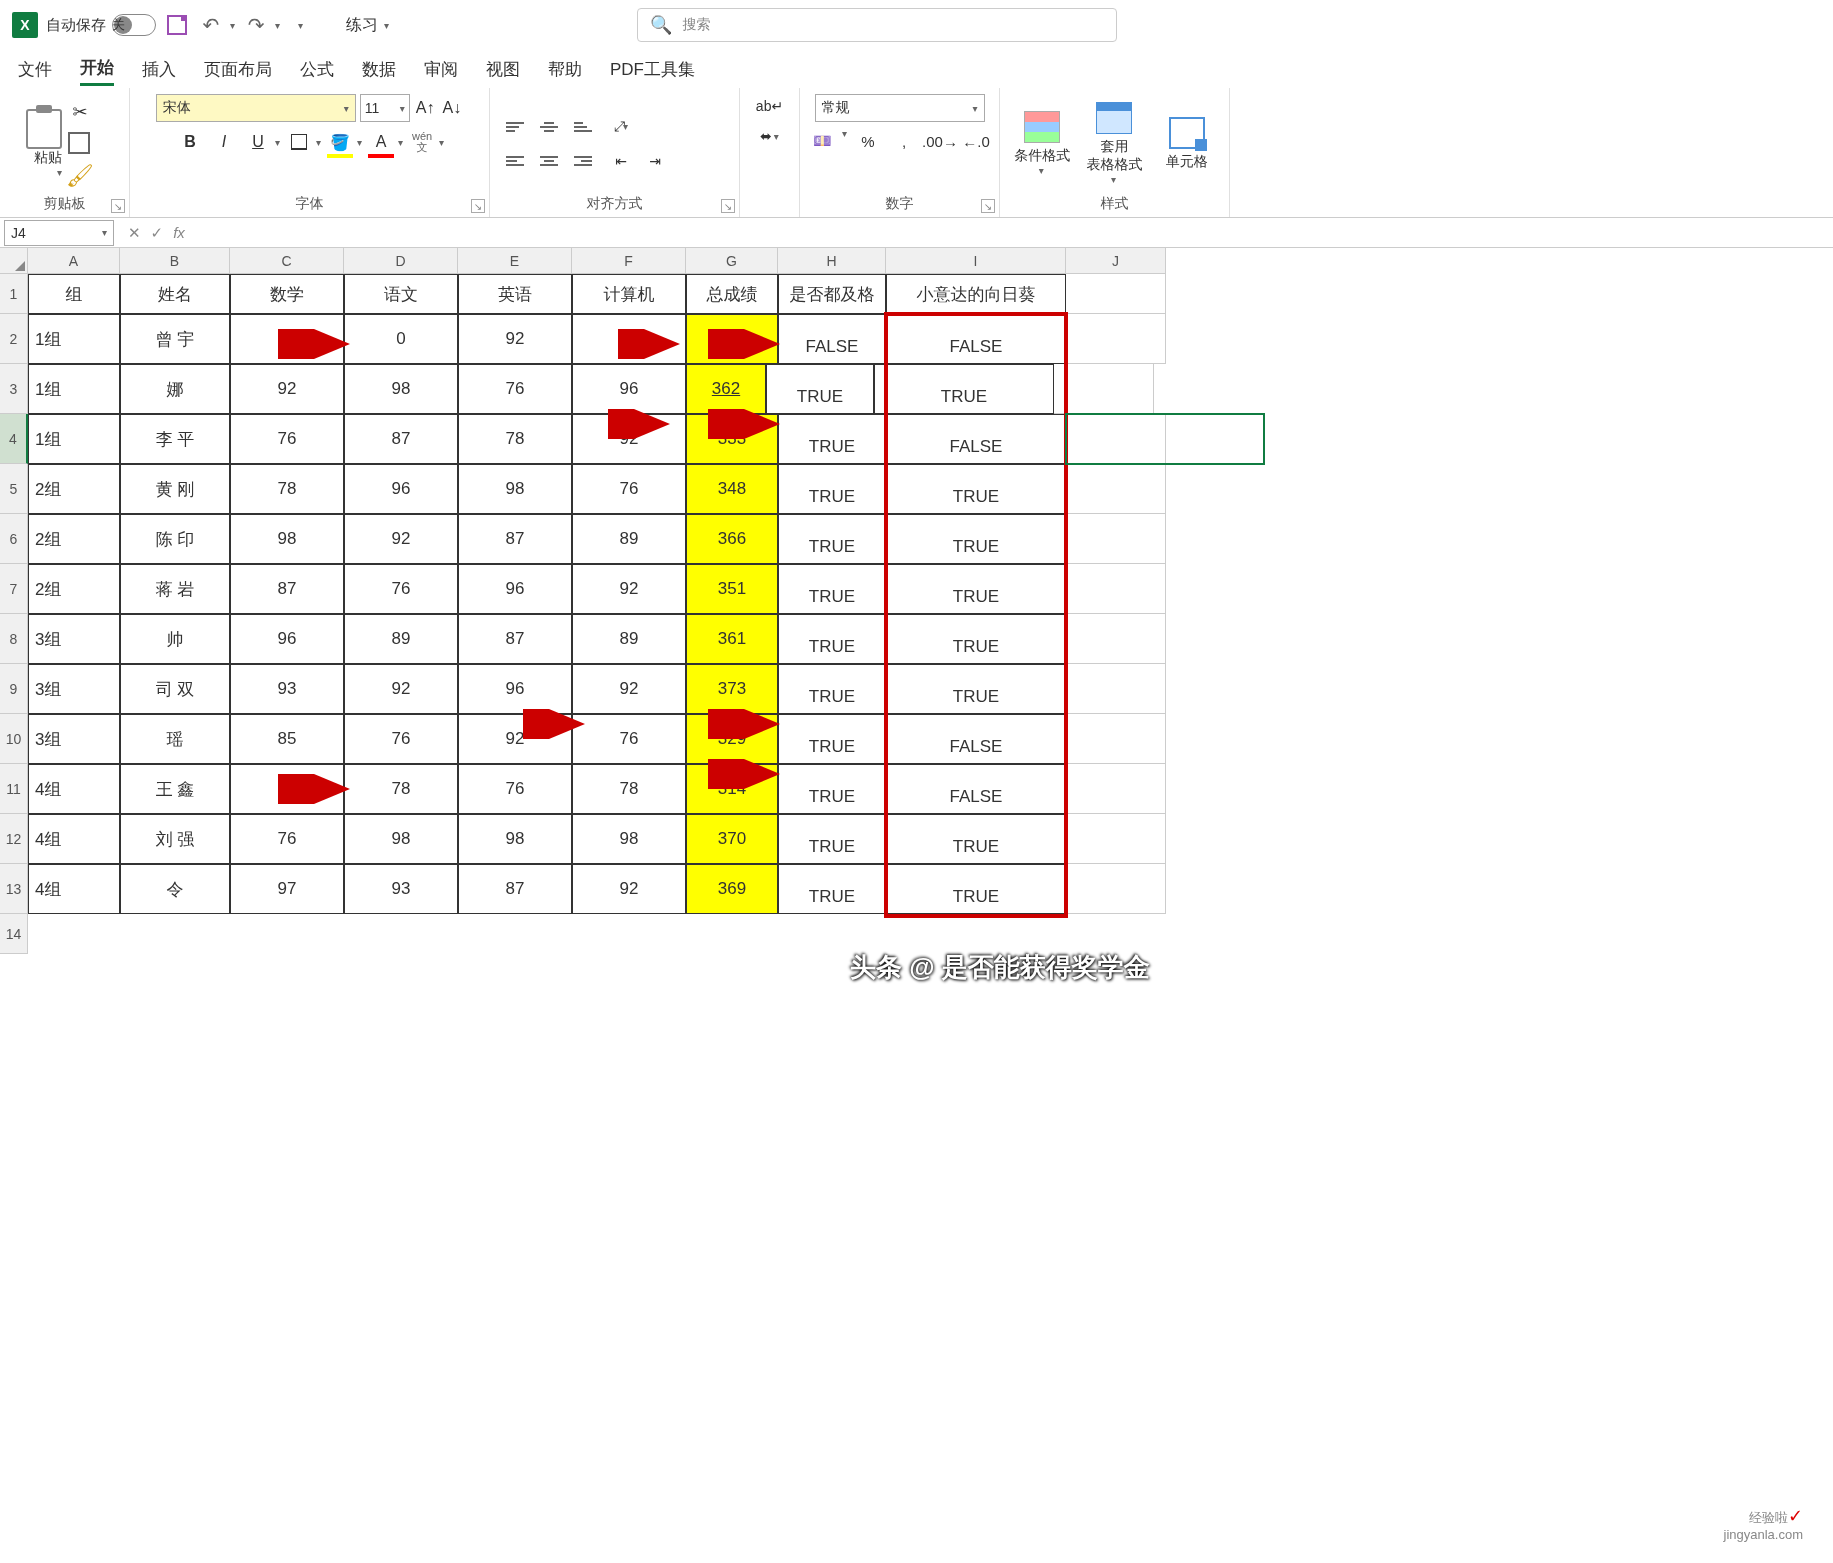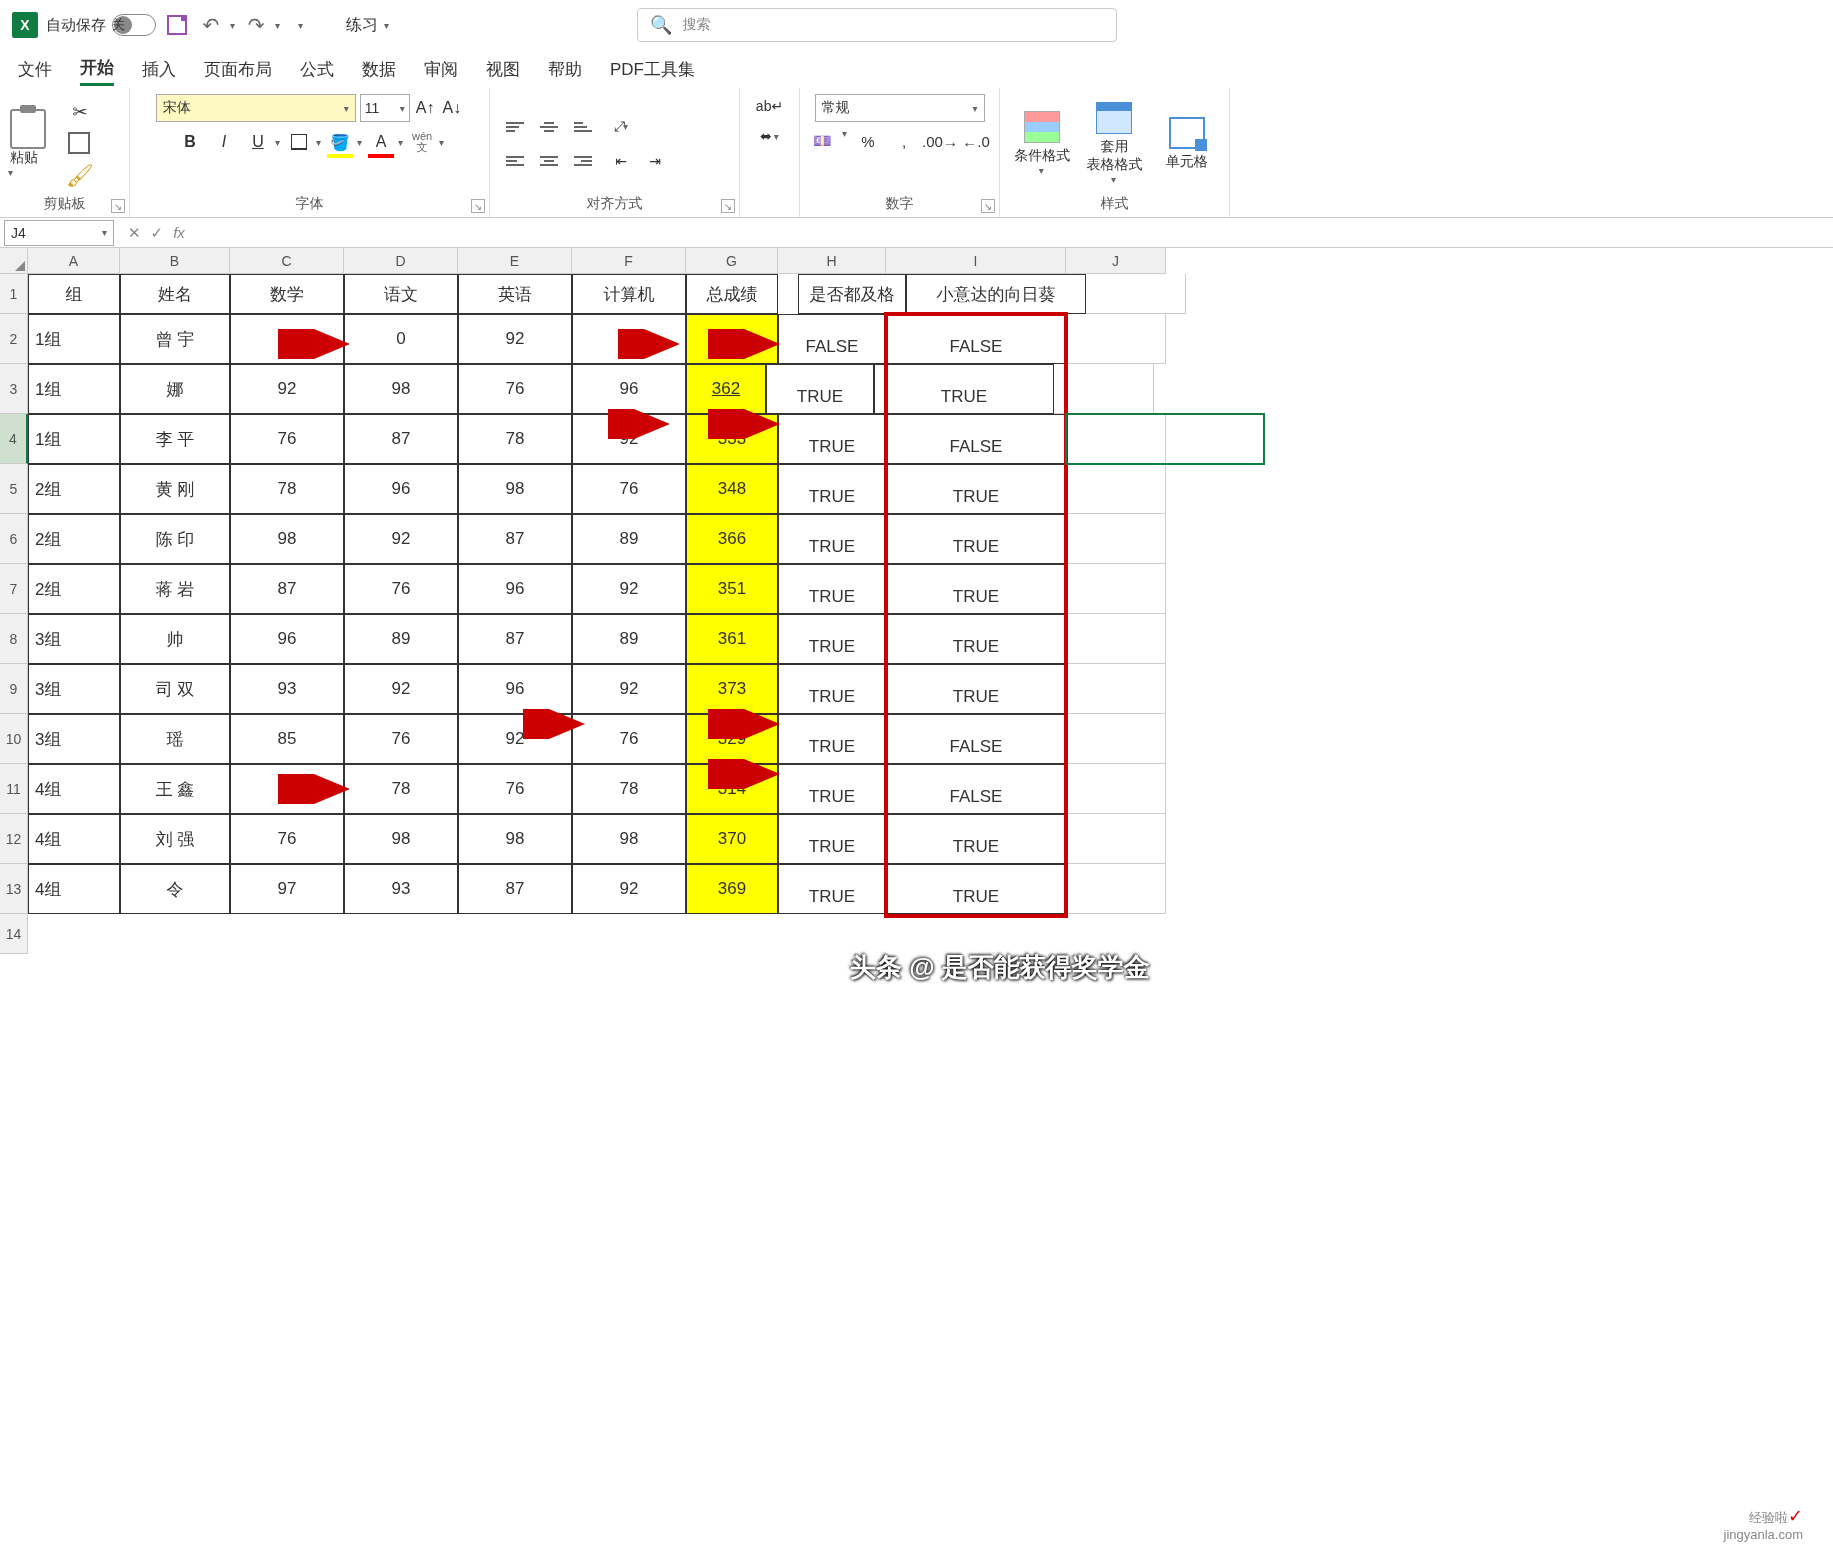--- a/index.html
+++ b/index.html
@@ -24,21 +24,21 @@
 .ribbon-tab { cursor: pointer; padding: 4px 0; }
 .ribbon-tab.active { border-bottom: 3px solid #107c41; font-weight: bold; }
 
 .ribbon { height: 130px; display: flex; border-bottom: 1px solid #ccc; }
 .ribbon-group { border-right: 1px solid #e0e0e0; padding: 6px 10px 0; display: flex; flex-direction: column; justify-content: space-between; position: relative; }
 .group-body { flex: 1; display: flex; gap: 6px; align-items: center; }
 .group-label { text-align: center; font-size: 14px; color: #555; padding: 2px 0 4px; }
 .dialog-launcher { position: absolute; right: 4px; bottom: 4px; font-size: 10px; color: #888; width: 14px; height: 14px; border: 1px solid #aaa; display:flex; align-items:center; justify-content:center; }
 
 .clipboard-col { display: flex; gap: 4px; }
-.paste-big { display: flex; flex-direction: column; align-items: flex-start; width: 52px; cursor: pointer; }
+.paste-big { display: flex; flex-direction: column; align-items: flex-end; width: 52px; cursor: pointer; }
 .paste-ico { width: 36px; height: 40px; border: 2px solid #888; border-radius: 3px; position: relative; background: #fff; }
 .paste-ico::before { content:''; position:absolute; top:-6px; left:8px; width:16px; height:8px; background:#888; border-radius:2px; }
 .clip-small { display: flex; flex-direction: column; gap: 6px; }
 .small-btn { width: 28px; height: 26px; display: flex; align-items: center; justify-content: center; cursor: pointer; font-size: 18px; }
 .scissors { color: #333; }
 .copy-ico { width: 18px; height: 18px; border: 2px solid #666; position:relative; }
 .copy-ico::after{content:'';position:absolute;left:-5px;top:-5px;width:18px;height:18px;border:2px solid #666;background:#fff;}
 .brush { color: #d4a017; font-size: 22px; }
 
 .font-group-body { display: flex; flex-direction: column; gap: 6px; }
@@ -389,21 +389,21 @@
       </div>
     <div class="cells" id="cells">
         <div class="cell-row">
           <div class="cell header bordered" style="width: 92px; height: 40px;">组</div>
           <div class="cell header bordered" style="width: 110px; height: 40px;">姓名</div>
           <div class="cell header bordered" style="width: 114px; height: 40px;">数学</div>
           <div class="cell header bordered" style="width: 114px; height: 40px;">语文</div>
           <div class="cell header bordered" style="width: 114px; height: 40px;">英语</div>
           <div class="cell header bordered" style="width: 114px; height: 40px;">计算机</div>
           <div class="cell header bordered" style="width: 92px; height: 40px;">总成绩</div>
-          <div class="cell header bordered" style="width: 108px; height: 40px; margin-left: 20px;">是否都及格</div>
+          <div class="cell header bordered" style="width: 108px; height: 40px;">是否都及格</div>
           <div class="cell header bordered" style="width: 180px; height: 40px;">小意达的向日葵</div>
           <div class="cell " style="width: 100px; height: 40px;"></div>
         </div>
         <div class="cell-row">
           <div class="cell bordered" style="width: 92px; height: 50px;">1组</div>
           <div class="cell bordered header" style="width: 110px; height: 50px;">曾 宇</div>
           <div class="cell bordered num" style="width: 114px; height: 50px;">89</div>
           <div class="cell bordered num" style="width: 114px; height: 50px;">0</div>
           <div class="cell bordered num" style="width: 114px; height: 50px;">92</div>
           <div class="cell bordered num" style="width: 114px; height: 50px;">87</div>

